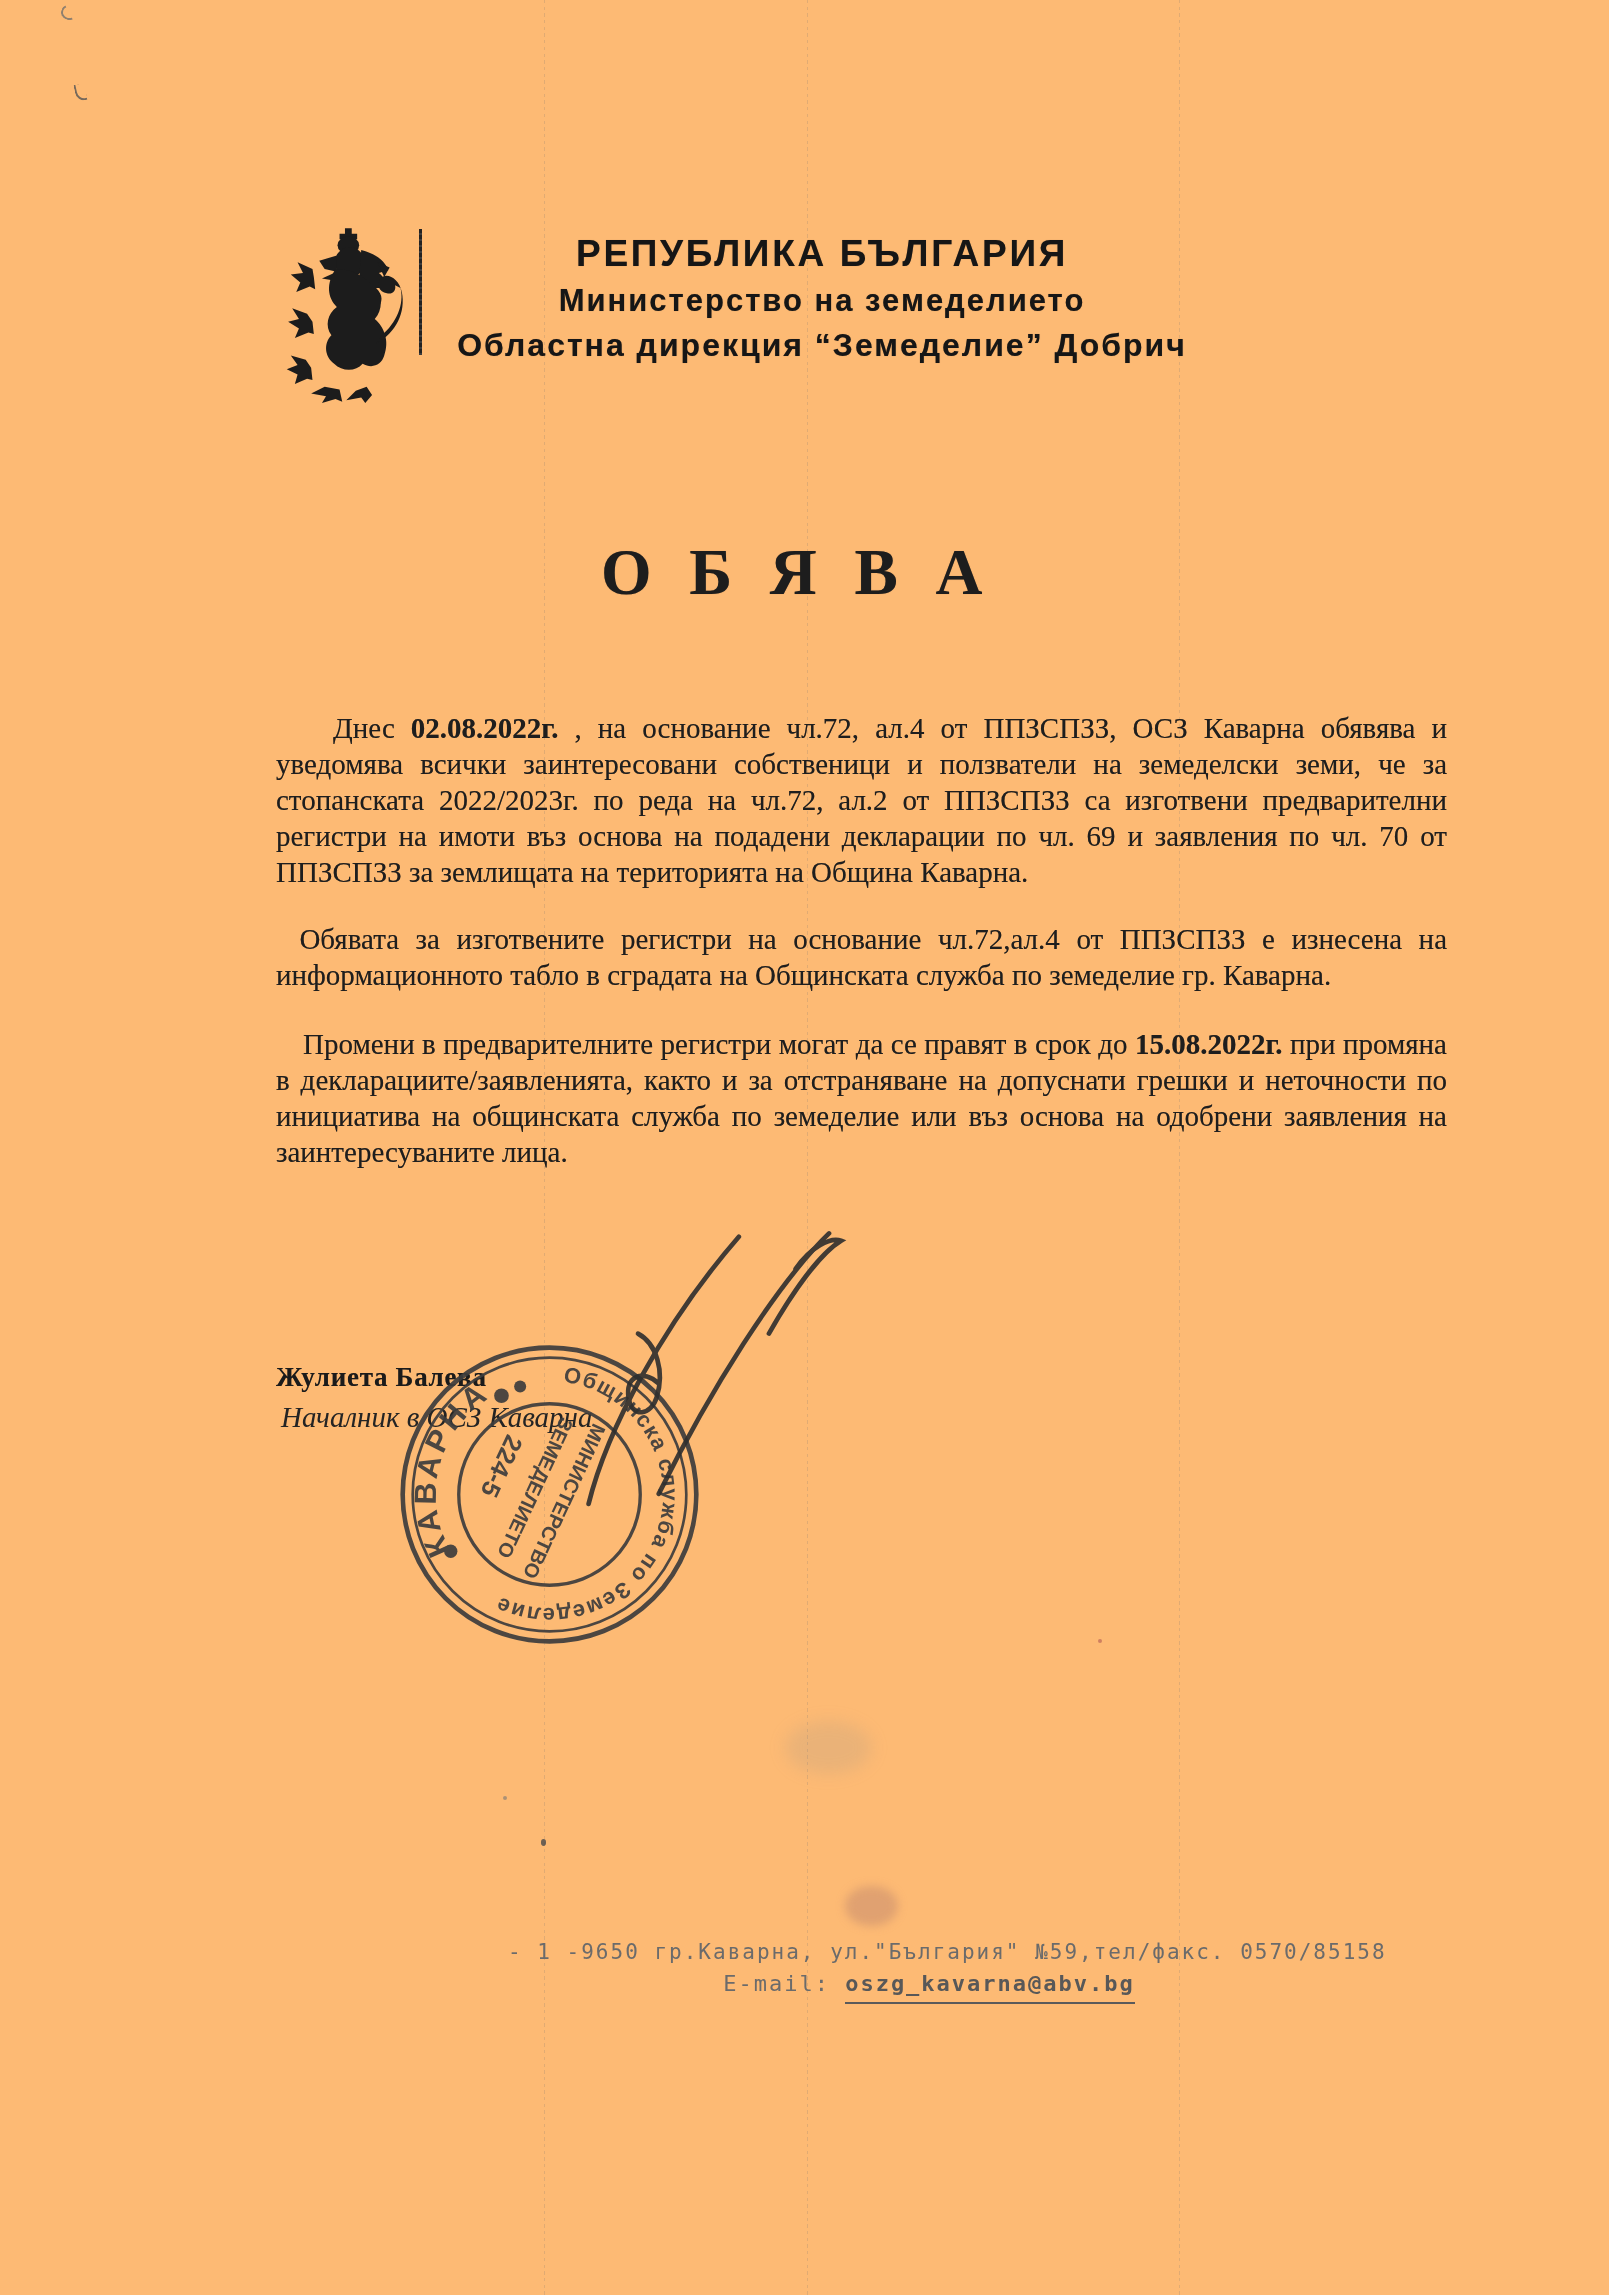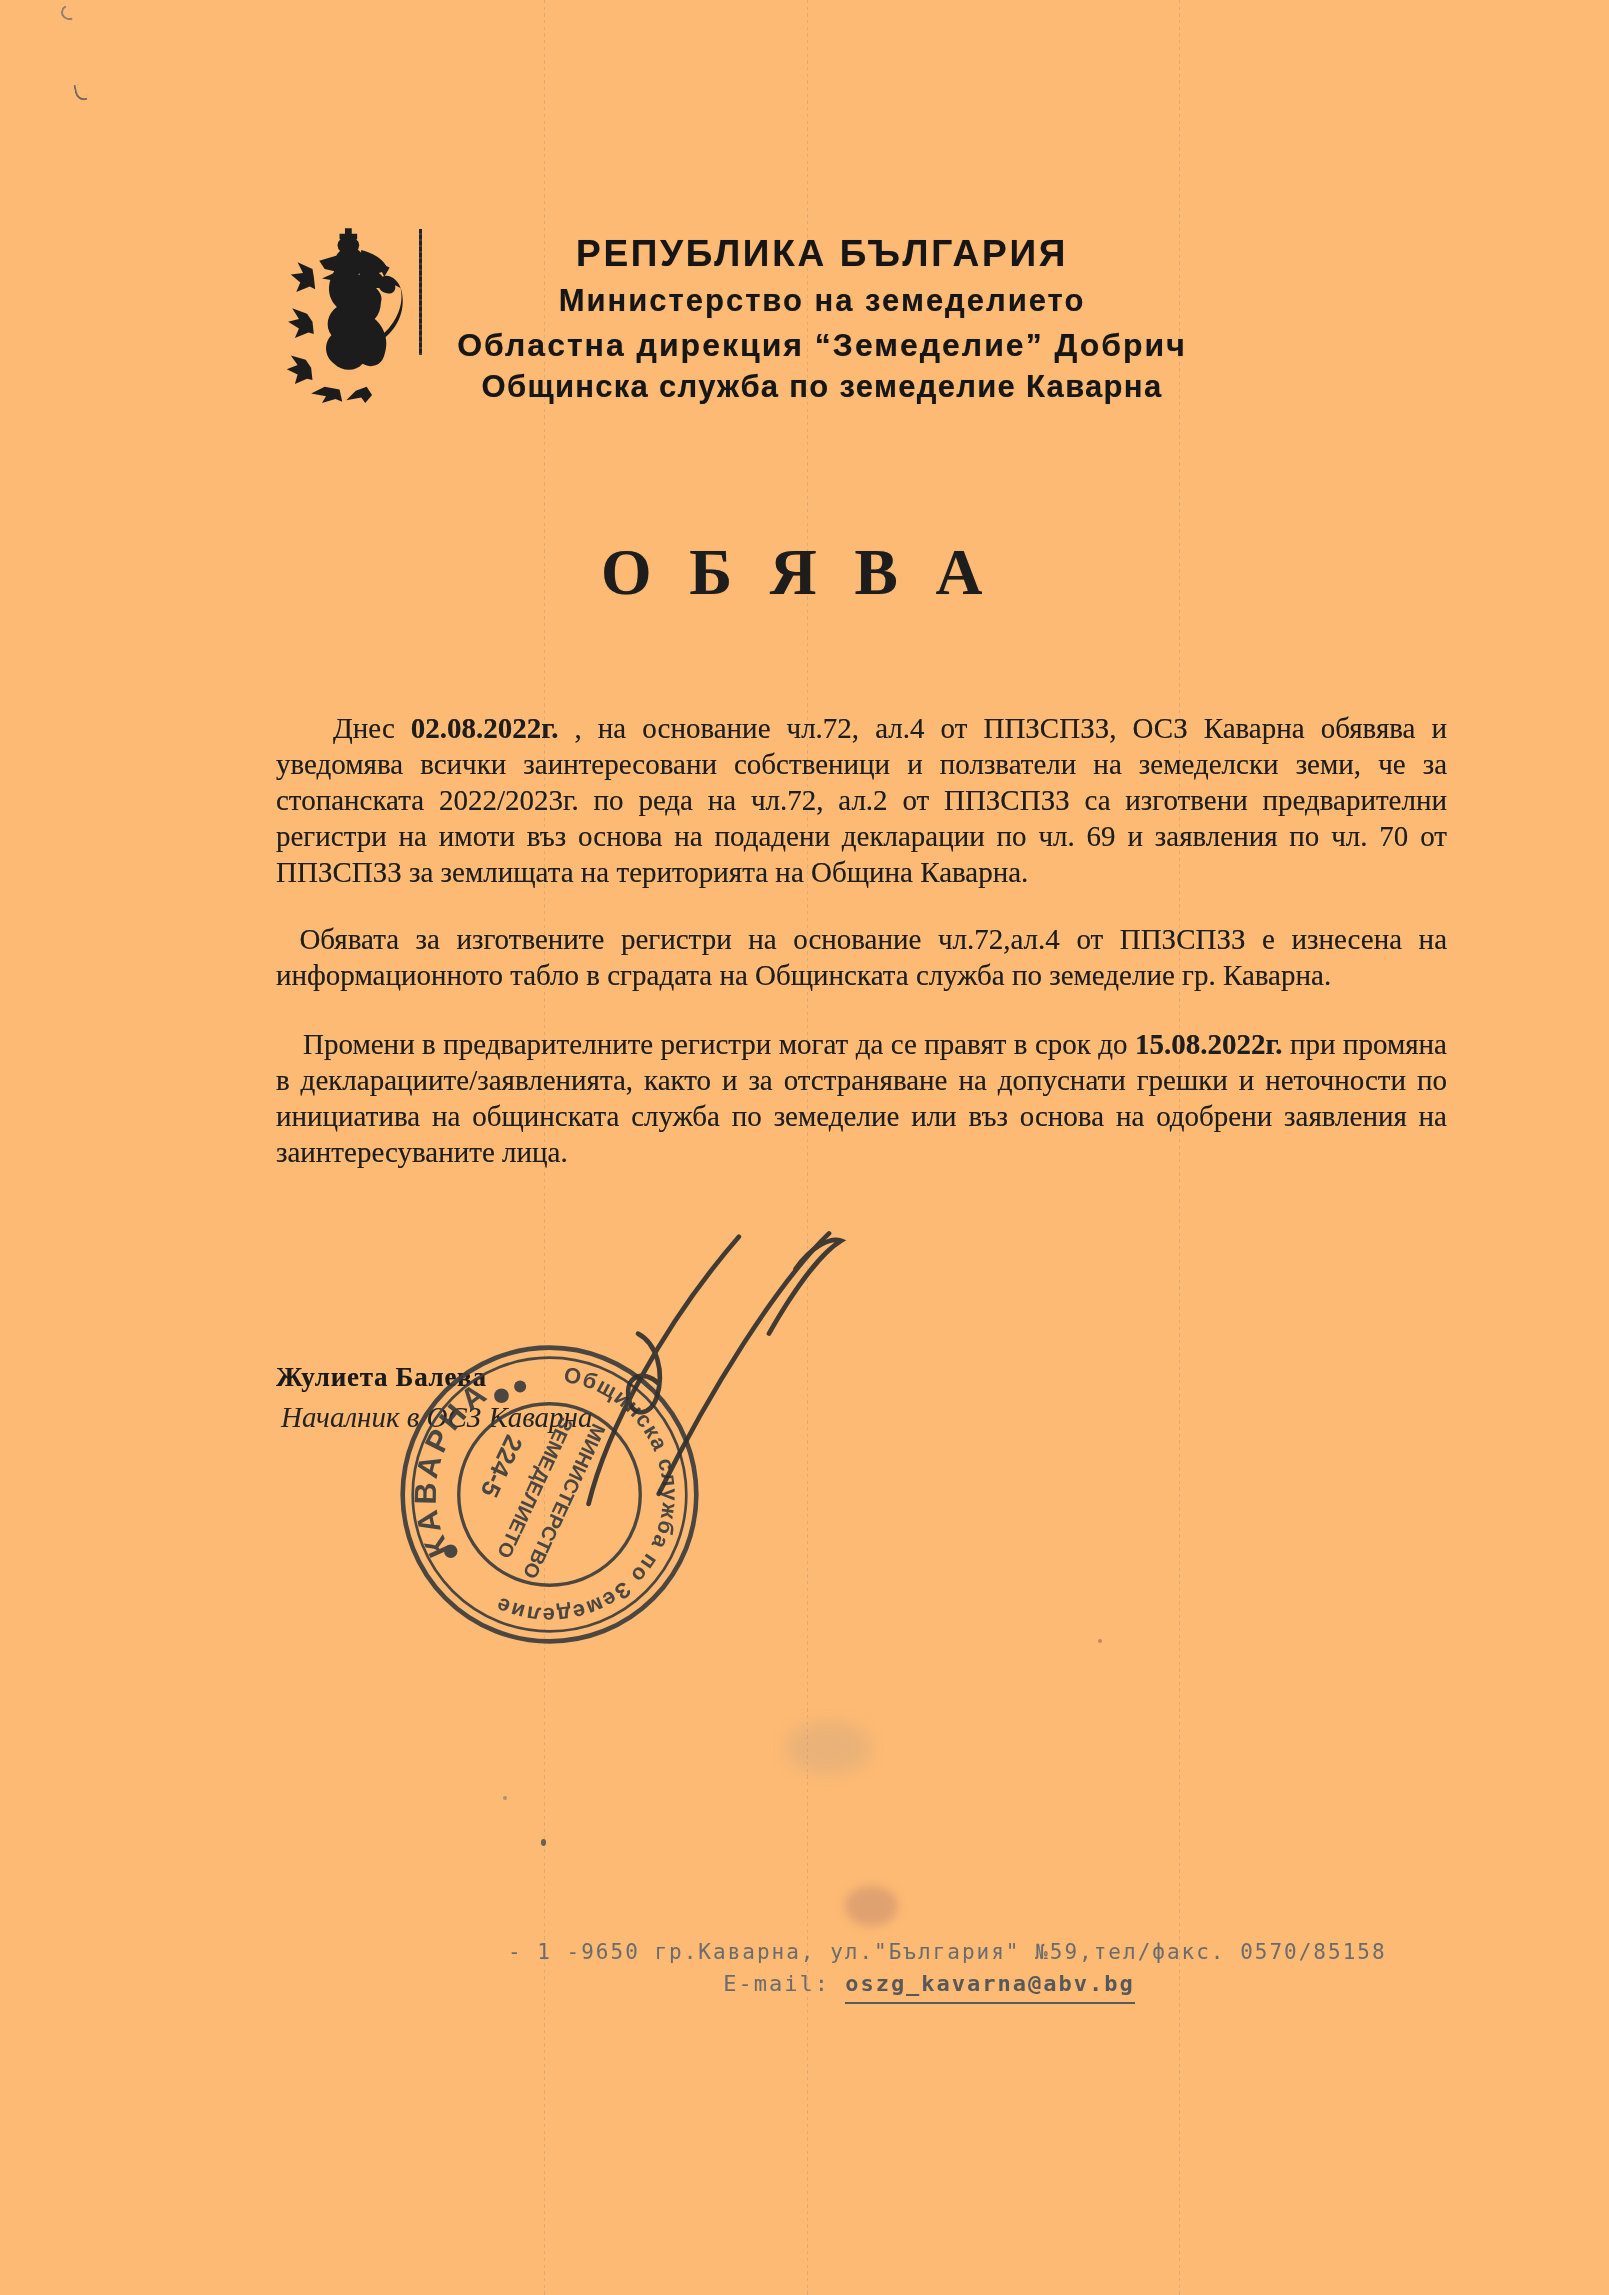--- a/index.html
+++ b/index.html
@@ -98,21 +98,20 @@
       <path d="M34,196 L12,190 L22,204 L6,210 L22,218 L18,232 L36,224 L44,226 L42,208 Z"></path>
       <path d="M62,236 L42,246 L64,250 L58,260 L78,254 L88,258 L84,240 Z"></path>
       <path d="M108,242 L94,256 L116,252 L122,260 L132,248 L124,236 Z"></path>
     </g>
   </svg>
   <div class="separator"></div>
 
   <div class="hdr hdr1">РЕПУБЛИКА БЪЛГАРИЯ</div>
   <div class="hdr hdr2">Министерство на земеделието</div>
   <div class="hdr hdr3">Областна дирекция “Земеделие” Добрич</div>
-  <div class="hdr hdr4">Общинска служба по земеделие Каварна</div>
 
   <div class="title">О Б Я В А</div>
 
   <div class="paras">
       <p><span>Днес </span><b>02.08.2022г.</b><span> , на основание чл.72, ал.4 от ППЗСПЗЗ, ОСЗ Каварна обявява и уведомява всички заинтересовани собственици и ползватели на земеделски земи, че за стопанската 2022/2023г. по реда на чл.72, ал.2 от ППЗСПЗЗ са изготвени предварителни регистри на имоти въз основа на подадени декларации по чл. 69 и заявления по чл. 70 от ППЗСПЗЗ за землищата на територията на Община Каварна.</span></p>
       <p><span>Обявата за изготвените регистри на основание чл.72,ал.4 от ППЗСПЗЗ е изнесена на информационното табло в сградата на Общинската служба по земеделие гр. Каварна.</span></p>
       <p><span>Промени в предварителните регистри могат да се правят в срок до </span><b>15.08.2022г.</b><span> при промяна в декларациите/заявленията, както и за отстраняване на допуснати грешки и неточности по инициатива на общинската служба по земеделие или въз основа на одобрени заявления на заинтересуваните лица.</span></p>
     </div>
 
   <div class="sig-name">Жулиета Балева</div>

